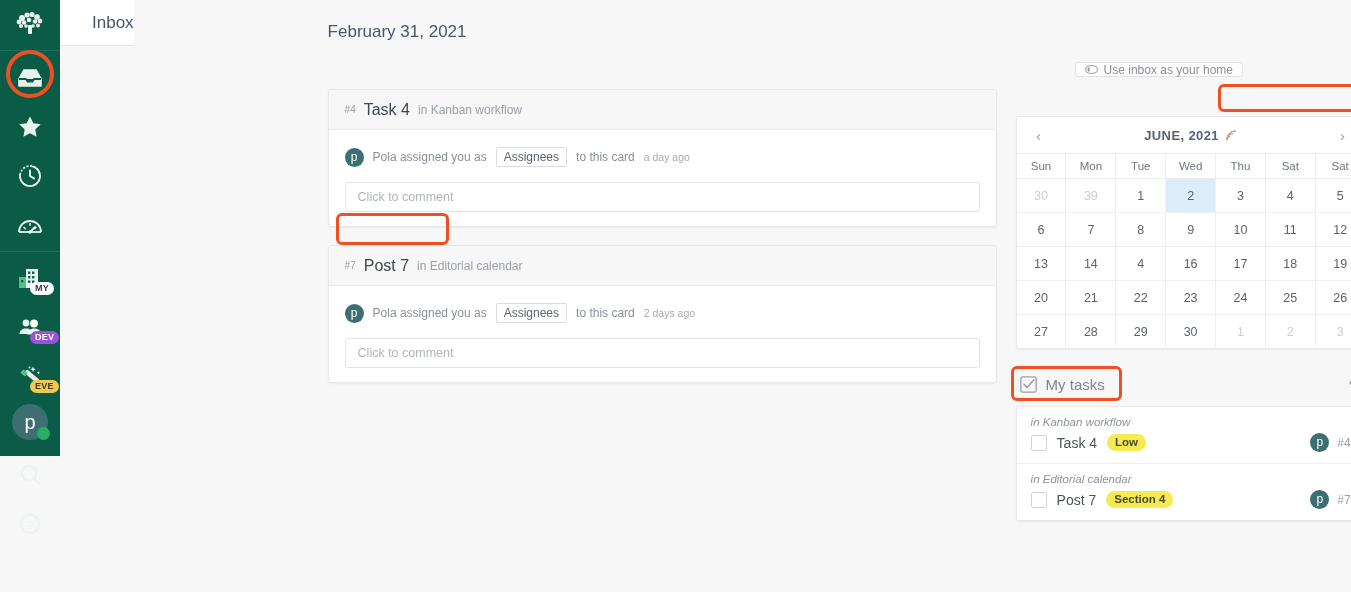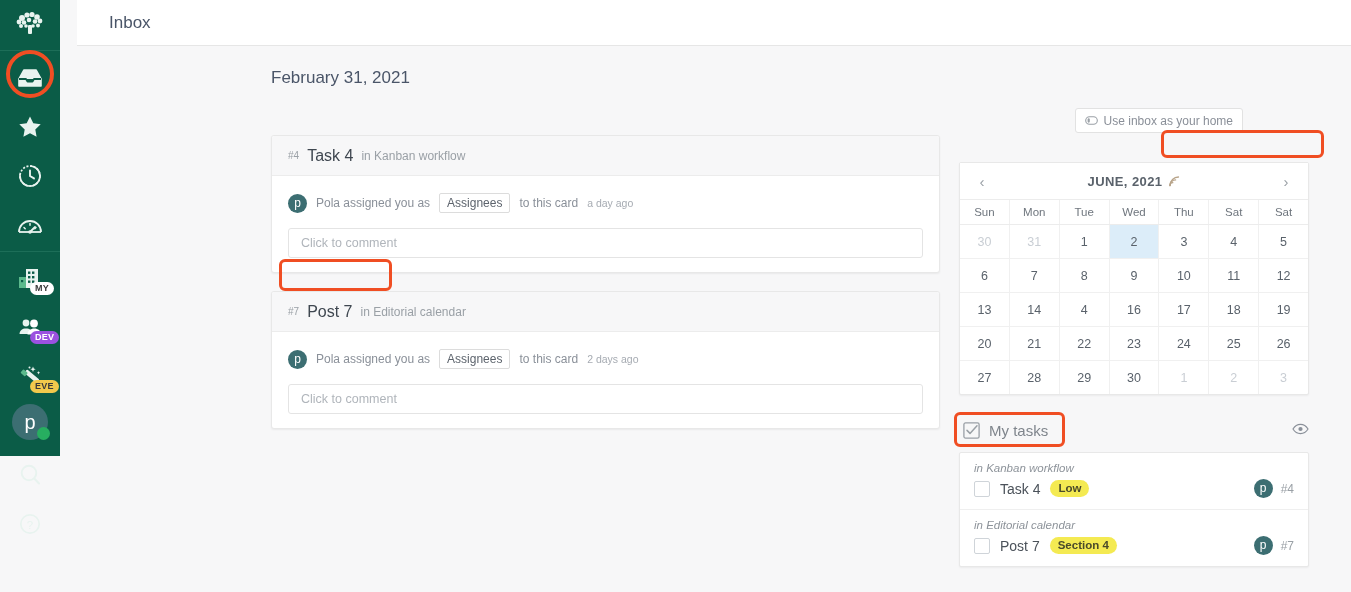--- a/index.html
+++ b/index.html
@@ -53,21 +53,21 @@
     display: flex; align-items: center; justify-content: center;
     position: relative;
   }
   #rail-avatar .dot {
     position: absolute; right: -2px; bottom: 0px;
     width: 13px; height: 13px; border-radius: 50%;
     background: #27ae60;
   }
 
   
-  #right { flex: 1 1 auto; display: flex; flex-direction: column; min-width: 0; padding-left: 17px; }
+  #right { flex: 1 1 auto; display: flex; flex-direction: row; min-width: 0; }
   #topbar {
     height: 46px; background: #ffffff;
     border-bottom: 1px solid #e6e6e6;
     display: flex; align-items: center;
     padding-left: 32px;
     flex: 0 0 46px;
   }
   #topbar-title { font-size: 17px; color: #4a5568; }
 
   #content { flex: 1 1 auto; padding: 26px 0 0 0; position: relative; }
@@ -76,21 +76,21 @@
     position: absolute; left: 194px; top: 22px;
     font-size: 17px; color: #4a5568;
   }
 
   
   #inbox-home {
     position: absolute; right: 108px; top: 62px;
     display: flex; align-items: center; gap: 6px;
     background: #fff; border: 1px solid #e2e2e2;
     border-radius: 3px;
-    height: 25px; padding: 0 9px;
+    height: 15px; padding: 0 9px;
     font-size: 12px; color: #8a8f98;
   }
 
   
   #cards { position: absolute; left: 194px; top: 89px; width: 669px; }
   .card {
     background: #fff;
     border: 1px solid #e8e8e8;
     border-radius: 3px;
     box-shadow: 0 1px 2px rgba(0,0,0,.06);
@@ -441,21 +441,21 @@
             <div>Mon</div>
             <div>Tue</div>
             <div>Wed</div>
             <div>Thu</div>
             <div>Sat</div>
             <div>Sat</div>
           </div>
         <div id="cal-grid">
             <div class="cal-row">
               <div class="cal-cell muted">30</div>
-              <div class="cal-cell muted">31</div>
+              <div class="cal-cell muted">39</div>
               <div class="cal-cell">1</div>
               <div class="cal-cell today">2</div>
               <div class="cal-cell">3</div>
               <div class="cal-cell">4</div>
               <div class="cal-cell">5</div>
             </div>
             <div class="cal-row">
               <div class="cal-cell">6</div>
               <div class="cal-cell">7</div>
               <div class="cal-cell">8</div>

